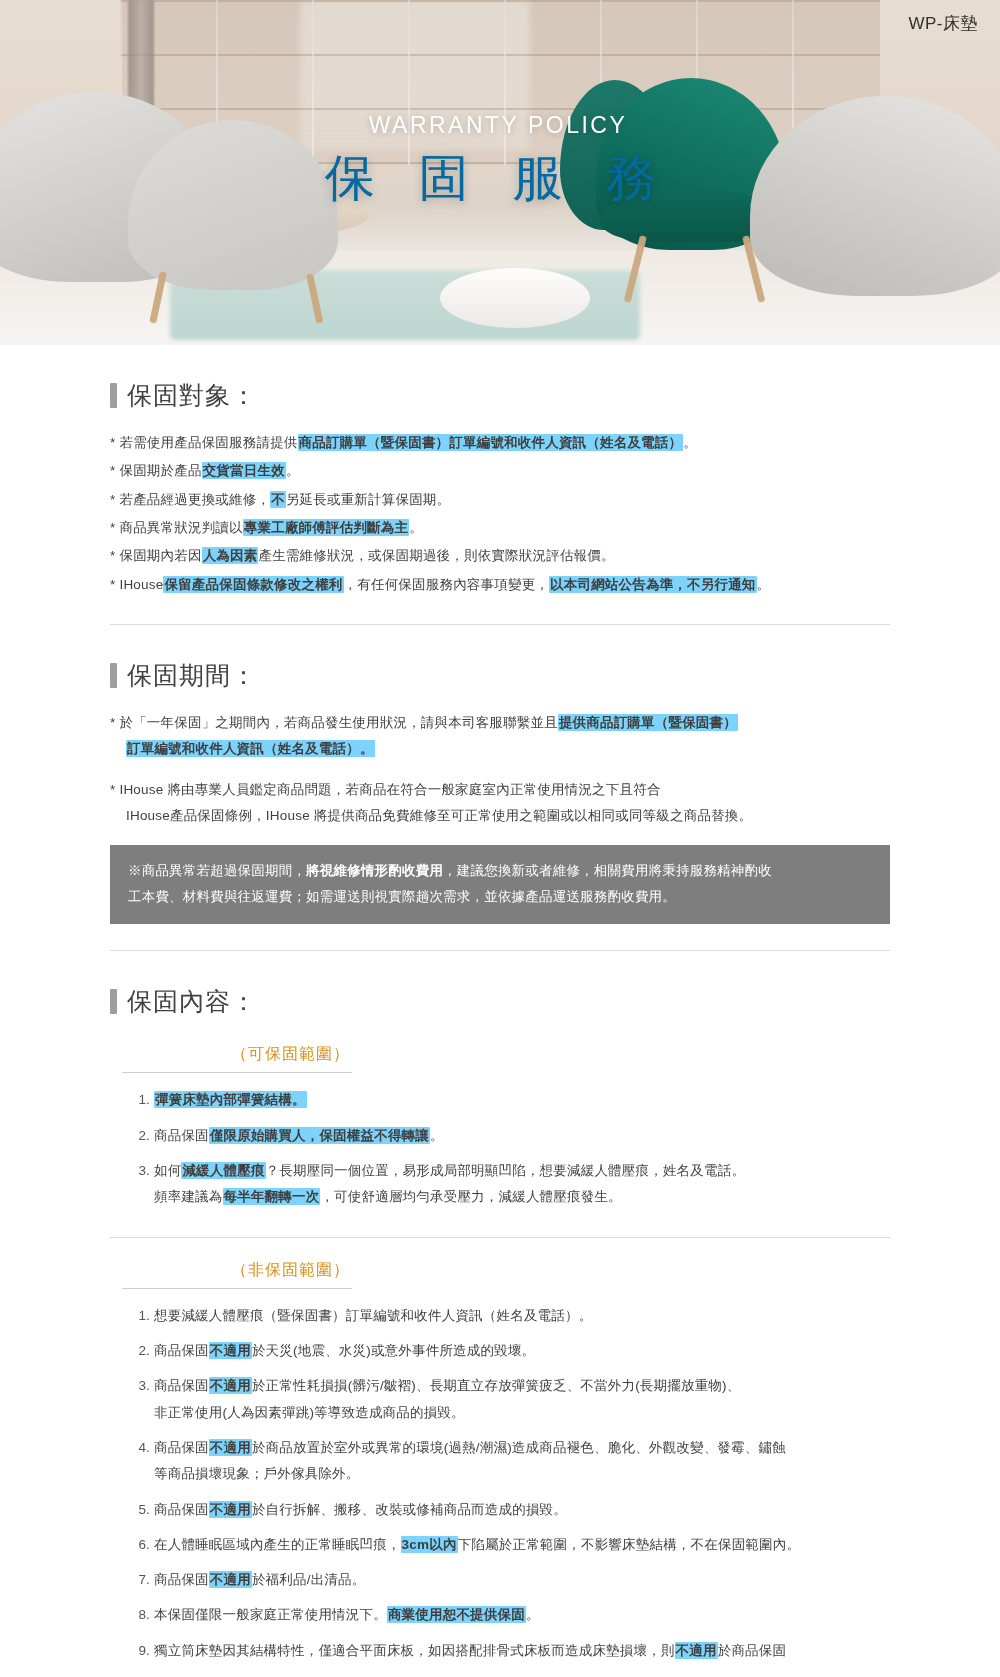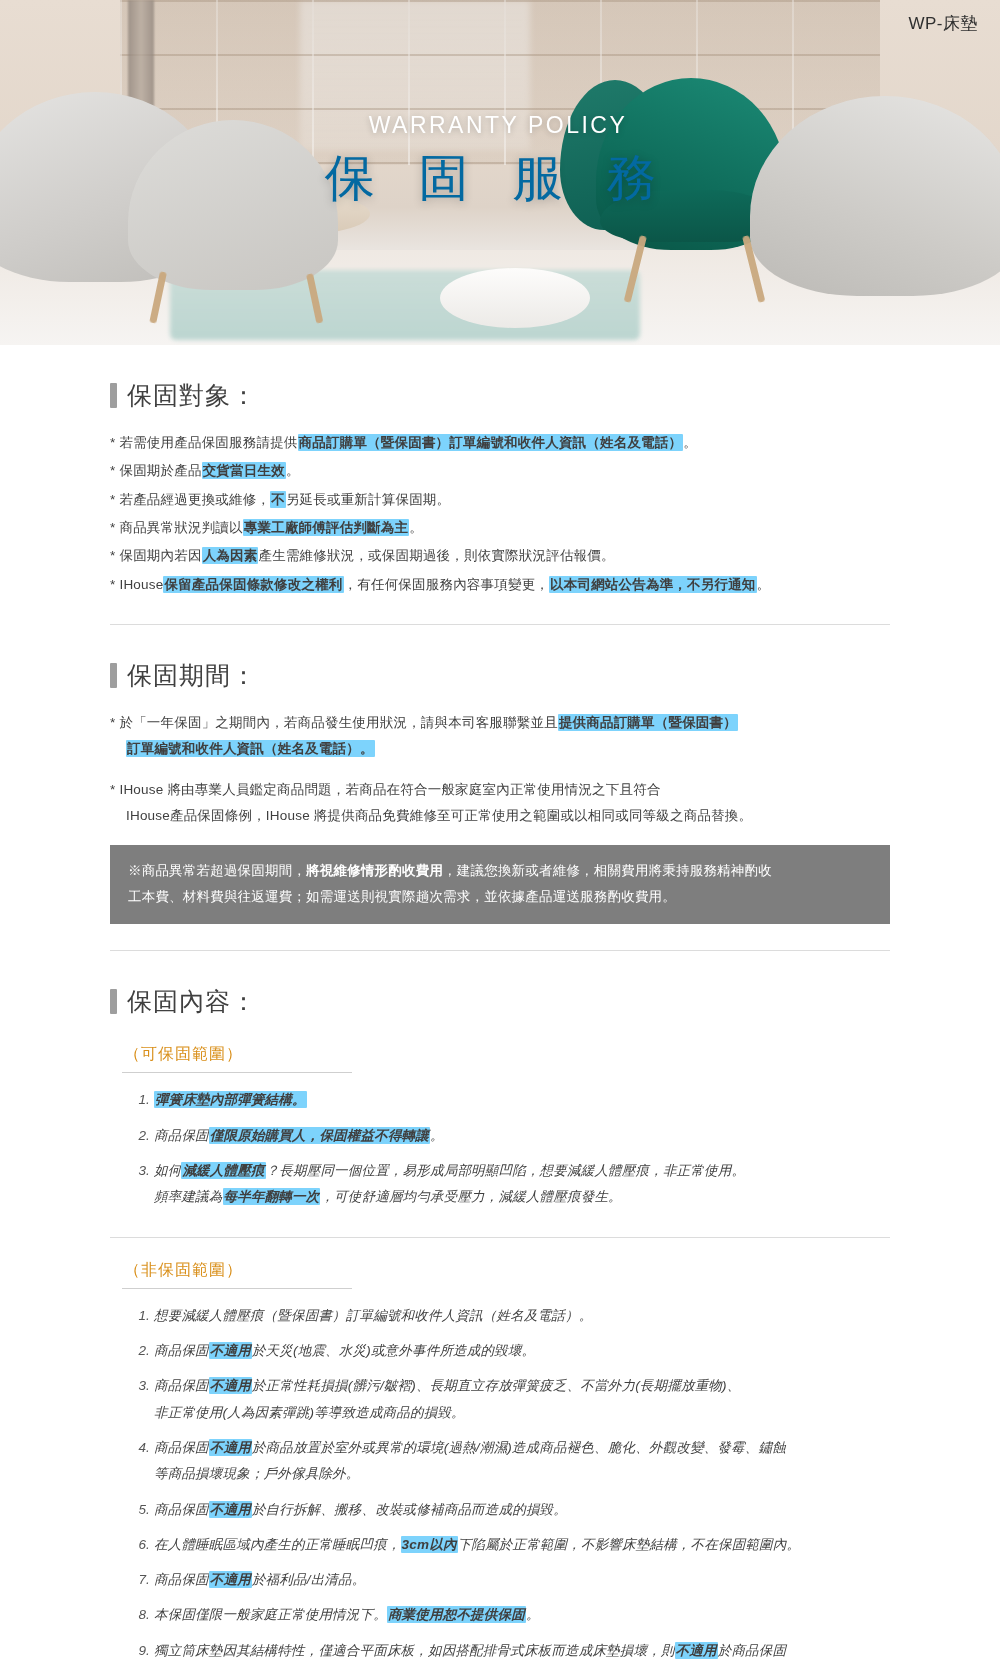--- a/index.html
+++ b/index.html
@@ -169,28 +169,29 @@
   }
   .greybox .b { font-weight:bold; }
 
   .subhead {
     display:inline-block;
     font-size:16px; color:#d98f1a; letter-spacing:1px;
     padding:2px 2px 7px 2px;
     border-bottom:1px solid #cfcfcf;
     min-width:230px;
     margin:6px 0 14px 12px;
+    text-align:right;
   }
 
   ol.num {
     margin:0; padding-left:44px;
   }
   ol.num > li {
     font-size:13.5px; line-height:1.95; color:#3f3f3f;
-    margin-bottom:9px; letter-spacing:.2px;font-style:italic;
+    margin-bottom:9px; letter-spacing:.2px;
   }
   ol.num > li::marker { color:#555; }
   .sub-line { display:block; }
 
   .note-space { height:10px; }
 </style>
 </head>
 <body>
 
 <div class="page">
@@ -301,21 +302,21 @@
       <div class="subhead">（可保固範圍）</div>
 
       <ol class="num">
         <li>
           <span class="hl">彈簧床墊內部彈簧結構。</span>
         </li>
         <li>
           <span>商品保固</span><span class="hl">僅限原始購買人，保固權益不得轉讓</span><span>。</span>
         </li>
         <li>
-          <span>如何</span><span class="hl">減緩人體壓痕</span><span>？長期壓同一個位置，易形成局部明顯凹陷，想要減緩人體壓痕，非正常使用。</span>
+          <span>如何</span><span class="hl">減緩人體壓痕</span><span>？長期壓同一個位置，易形成局部明顯凹陷，想要減緩人體壓痕，姓名及電話。</span>
           <span class="sub-line"><span>頻率建議為</span><span class="hl">每半年翻轉一次</span><span>，可使舒適層均勻承受壓力，減緩人體壓痕發生。</span></span>
         </li>
       </ol>
 
       <div class="hr"></div>
 
       <div class="subhead" style="margin-top:20px;">（非保固範圍）</div>
 
       <ol class="num">
         <li>

